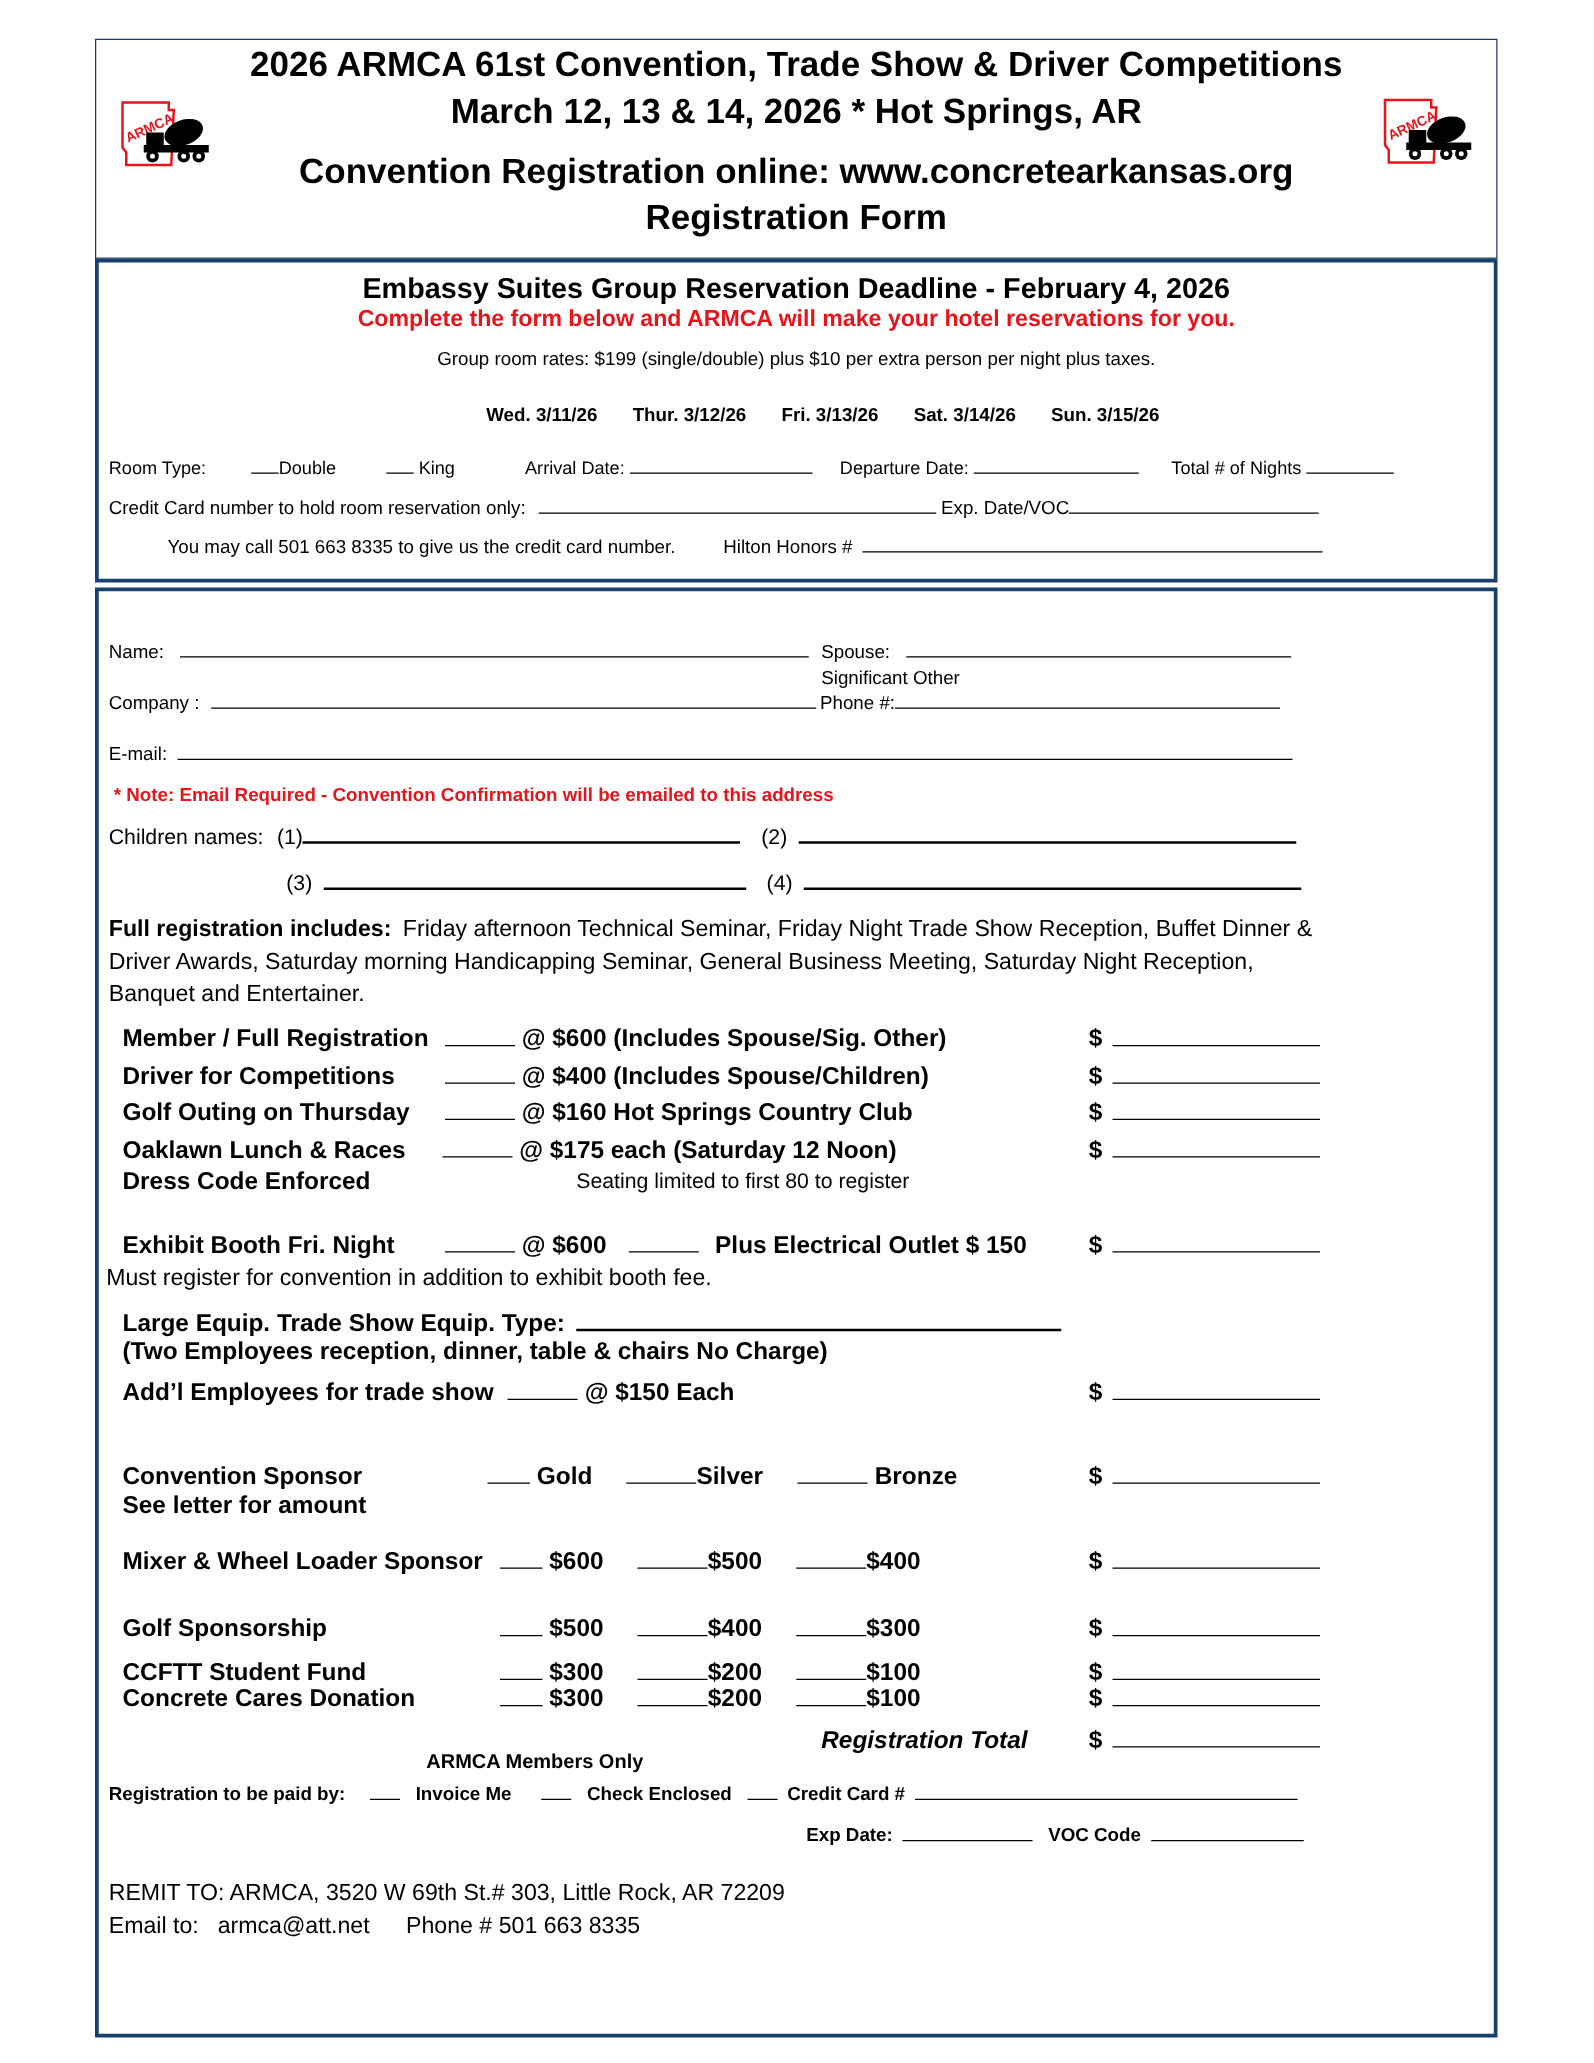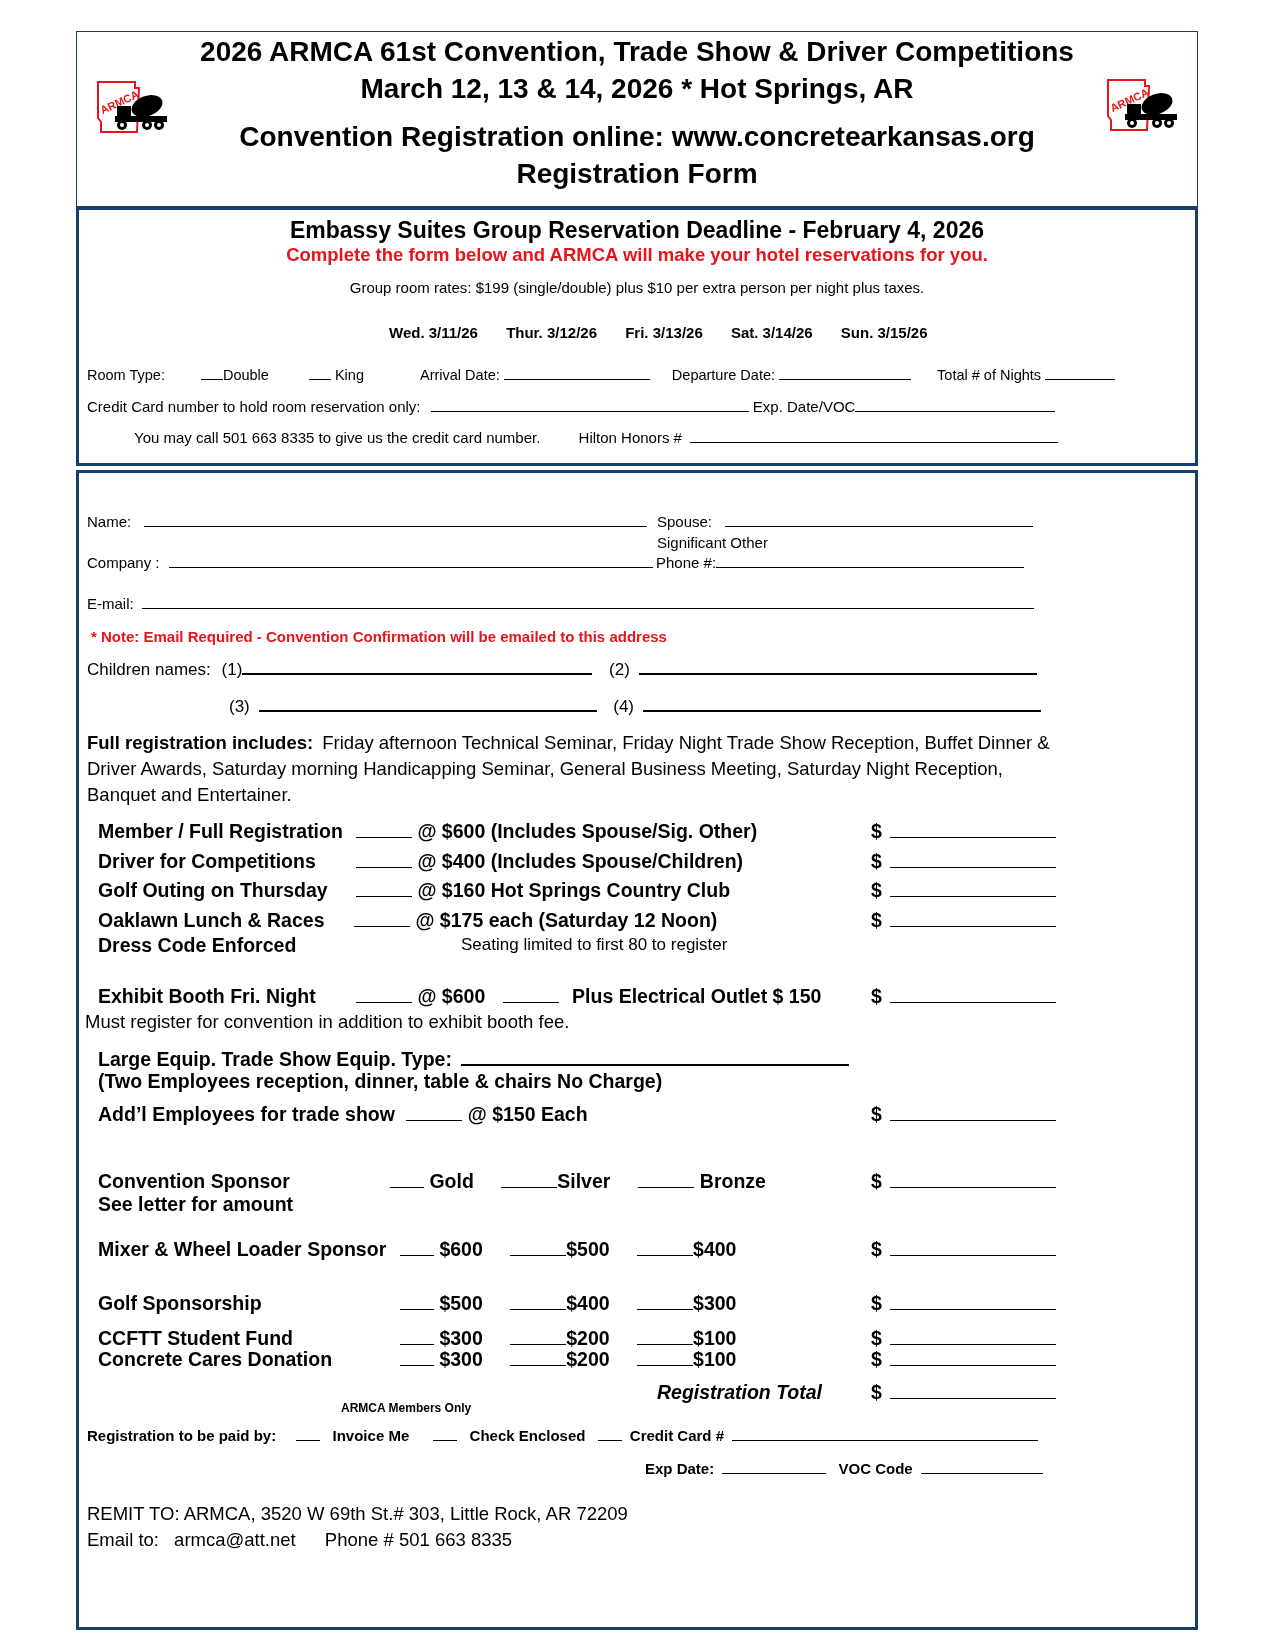--- a/index.html
+++ b/index.html
@@ -212,21 +212,21 @@
     <span class="line" style="width:56px; margin-left:22px;"></span><span>$100</span>
   </div>
   <div class="abs row-b" style="left:19px; top:875px;">
     <span style="display:inline-block; width:302px;">Concrete Cares Donation</span><span class="line" style="width:34px;"></span>
     <span>$300</span>
     <span class="line" style="width:56px; margin-left:22px;"></span><span>$200</span>
     <span class="line" style="width:56px; margin-left:22px;"></span><span>$100</span>
   </div>
 
   <div class="abs row-b" style="left:578px; top:908px;font-style:italic;">Registration Total</div>
-  <div class="abs b" style="left:262px; top:928px; font-size:12px;">ARMCA Members Only</div>
+  <div class="abs b" style="left:262px; top:928px; font-size:16px;">ARMCA Members Only</div>
 
   <div class="abs row-b" style="left:792px; top:347px;"><span>$</span><span class="line" style="width:166px; margin-left:8px;"></span></div>
   <div class="abs row-b" style="left:792px; top:377px;"><span>$</span><span class="line" style="width:166px; margin-left:8px;"></span></div>
   <div class="abs row-b" style="left:792px; top:406px;"><span>$</span><span class="line" style="width:166px; margin-left:8px;"></span></div>
   <div class="abs row-b" style="left:792px; top:436px;"><span>$</span><span class="line" style="width:166px; margin-left:8px;"></span></div>
   <div class="abs row-b" style="left:792px; top:512px;"><span>$</span><span class="line" style="width:166px; margin-left:8px;"></span></div>
   <div class="abs row-b" style="left:792px; top:630px;"><span>$</span><span class="line" style="width:166px; margin-left:8px;"></span></div>
   <div class="abs row-b" style="left:792px; top:697px;"><span>$</span><span class="line" style="width:166px; margin-left:8px;"></span></div>
   <div class="abs row-b" style="left:792px; top:765px;"><span>$</span><span class="line" style="width:166px; margin-left:8px;"></span></div>
   <div class="abs row-b" style="left:792px; top:819px;"><span>$</span><span class="line" style="width:166px; margin-left:8px;"></span></div>

